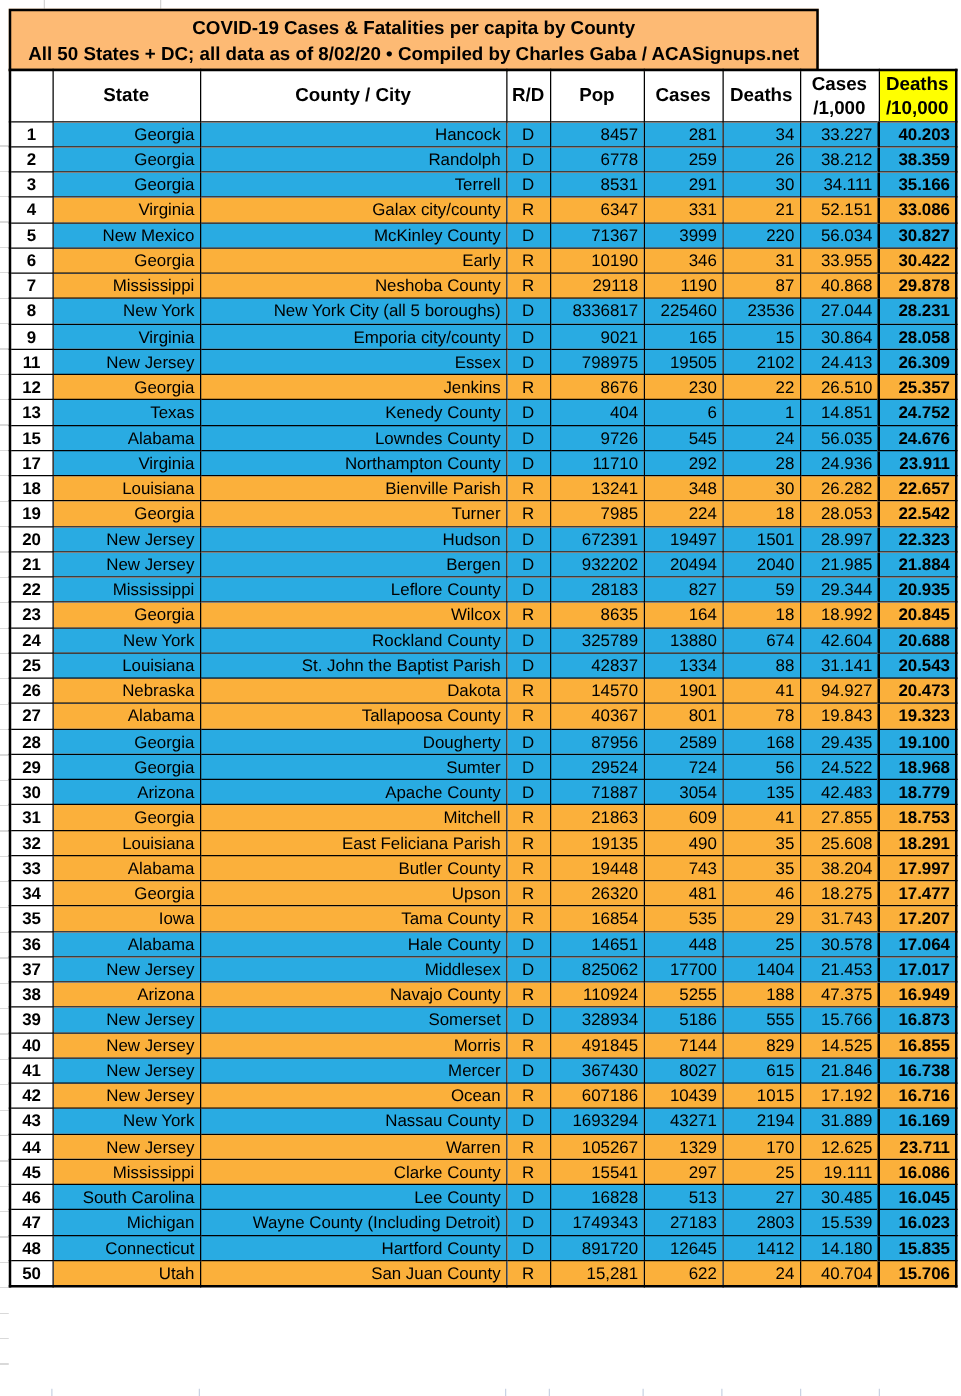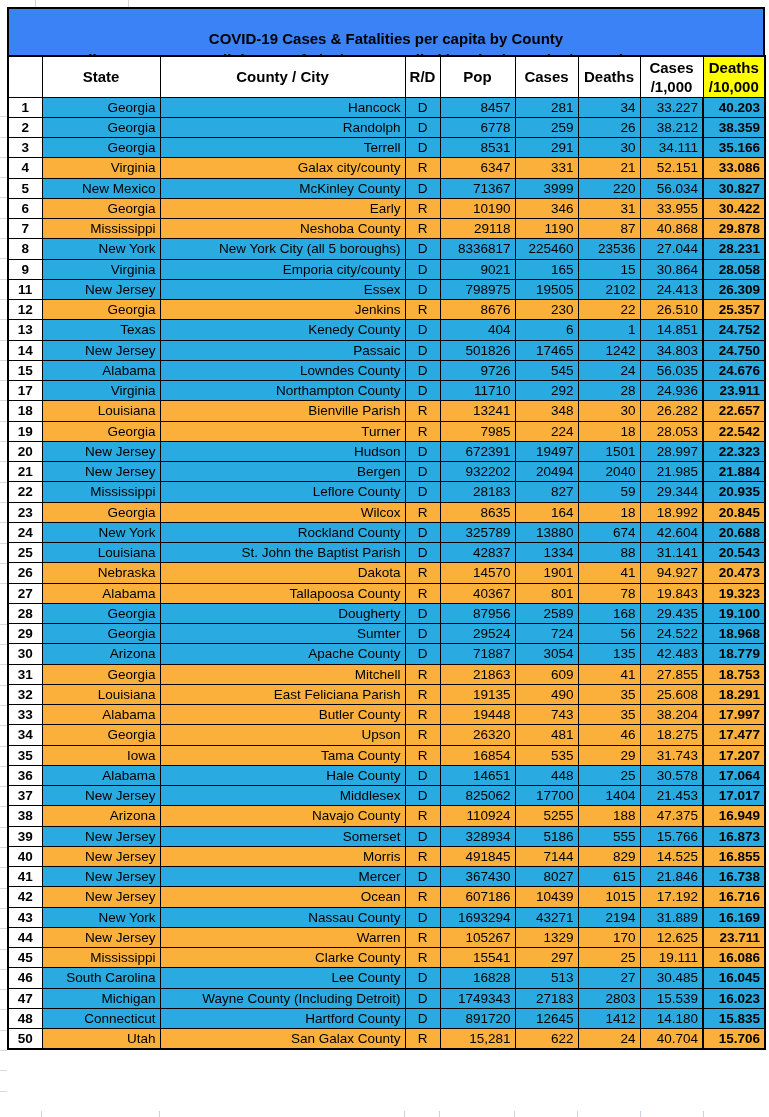--- a/index.html
+++ b/index.html
@@ -10,23 +10,23 @@
     background:#fff; font-family:"Liberation Sans", sans-serif; color:#000;
   }
   
   .grid-stub { position:absolute; background:#d4d4d4; }
   .grid-stub.blue { background:#c9d3e4; }
   .left-strip {
     position:absolute; left:0; top:97px; width:7px; height:1014px;
     background:repeating-linear-gradient(to bottom, transparent 0 19.3px, #d9d9d9 19.3px 20.3px);
   }
   .title-box {
-    position:absolute; left:7px; top:7px; width:758px; height:50px;
-    border:2px solid var(--bd); background:#3b82f6; text-align:center;
-    padding-top:19px;
+    position:absolute; left:7px; top:7px; width:648px; height:50px;
+    border:2px solid var(--bd); background:#fdba74; text-align:center;
+    padding-top:3px;
   }
   .title-box .t1, .title-box .t2 { font-weight:bold; font-size:15px; line-height:21px; white-space:nowrap; }
   table.main {
     position:absolute; left:7px; top:55px; width:758px;
     border-collapse:collapse; table-layout:fixed;
     border:2px solid var(--bd);
   }
   col.c-rank{width:34px} col.c-state{width:118px} col.c-county{width:245px}
   col.c-rd{width:35px} col.c-pop{width:75px} col.c-cases{width:63px}
   col.c-deaths{width:62px} col.c-cpk{width:63px} col.c-dpt{width:62px}
@@ -224,31 +224,20 @@
         <td class="state">Texas</td>
         <td class="county">Kenedy County</td>
         <td class="rd">D</td>
         <td class="num">404</td>
         <td class="num">6</td>
         <td class="num">1</td>
         <td class="num">14.851</td>
         <td class="num dpt">24.752</td>
       </tr>
       <tr class="dem">
-        <td class="rank">14</td>
-        <td class="state">New Jersey</td>
-        <td class="county">Passaic</td>
-        <td class="rd">D</td>
-        <td class="num">501826</td>
-        <td class="num">17465</td>
-        <td class="num">1242</td>
-        <td class="num">34.803</td>
-        <td class="num dpt">24.750</td>
-      </tr>
-      <tr class="dem">
         <td class="rank">15</td>
         <td class="state">Alabama</td>
         <td class="county">Lowndes County</td>
         <td class="rd">D</td>
         <td class="num">9726</td>
         <td class="num">545</td>
         <td class="num">24</td>
         <td class="num">56.035</td>
         <td class="num dpt">24.676</td>
       </tr>
@@ -600,21 +589,21 @@
         <td class="rd">D</td>
         <td class="num">891720</td>
         <td class="num">12645</td>
         <td class="num">1412</td>
         <td class="num">14.180</td>
         <td class="num dpt">15.835</td>
       </tr>
       <tr class="rep">
         <td class="rank">50</td>
         <td class="state">Utah</td>
-        <td class="county">San Galax County</td>
+        <td class="county">San Juan County</td>
         <td class="rd">R</td>
         <td class="num">15,281</td>
         <td class="num">622</td>
         <td class="num">24</td>
         <td class="num">40.704</td>
         <td class="num dpt">15.706</td>
       </tr>
     </tbody>
 </table>
 

